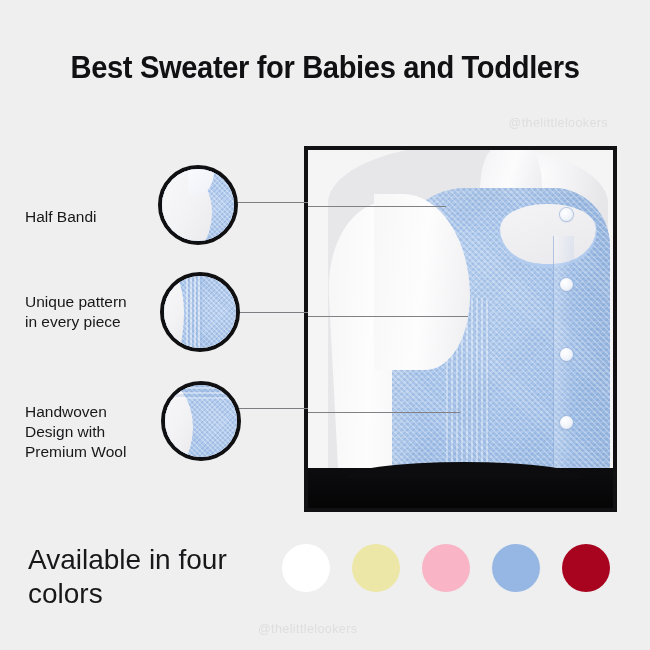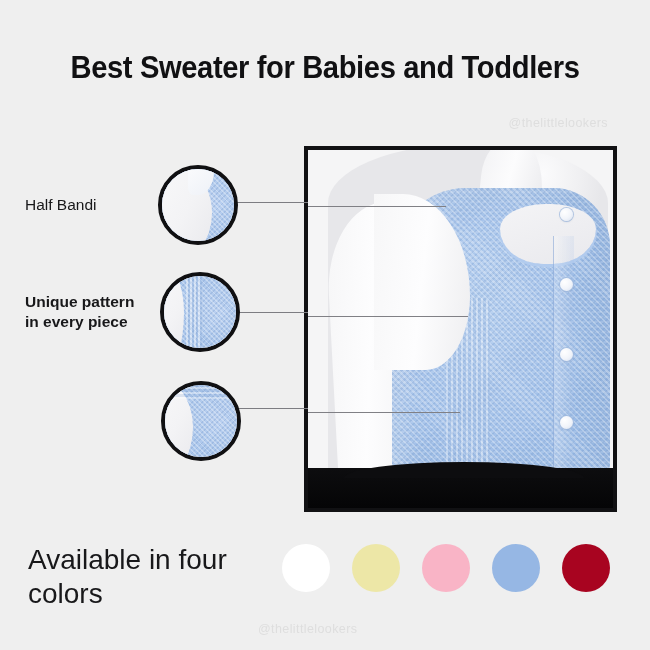--- a/index.html
+++ b/index.html
@@ -249,23 +249,26 @@
   </div>
 
   <div class="bubble bub3" style="left:161px;top:381px;">
     <div class="bub-shape">
       <div class="bub-fabric"></div>
       <div class="bub-white"></div>
       <div class="ridge"></div>
     </div>
   </div>
 
-  <div class="feature-label" style="left:25px;top:195px;">Half Bandi</div>
-  <div class="feature-label" style="left:25px;top:292px;font-weight:bold;">Unique pattern
+  <div class="feature-label" style="left:25px;top:207px;">Half Bandi</div>
+  <div class="feature-label" style="left:25px;top:292px;">Unique pattern
 in every piece</div>
+  <div class="feature-label" style="left:25px;top:402px;">Handwoven
+Design with
+Premium Wool</div>
 
   <div class="colors-heading">Available in four
 colors</div>
 
   <div class="swatch-row">
     <div class="swatch" style="background: rgb(255, 255, 255);"></div>
     <div class="swatch" style="background: rgb(237, 231, 167);"></div>
     <div class="swatch" style="background: rgb(249, 180, 198);"></div>
     <div class="swatch" style="background: rgb(150, 183, 228);"></div>
     <div class="swatch" style="background: rgb(168, 4, 32);"></div>

